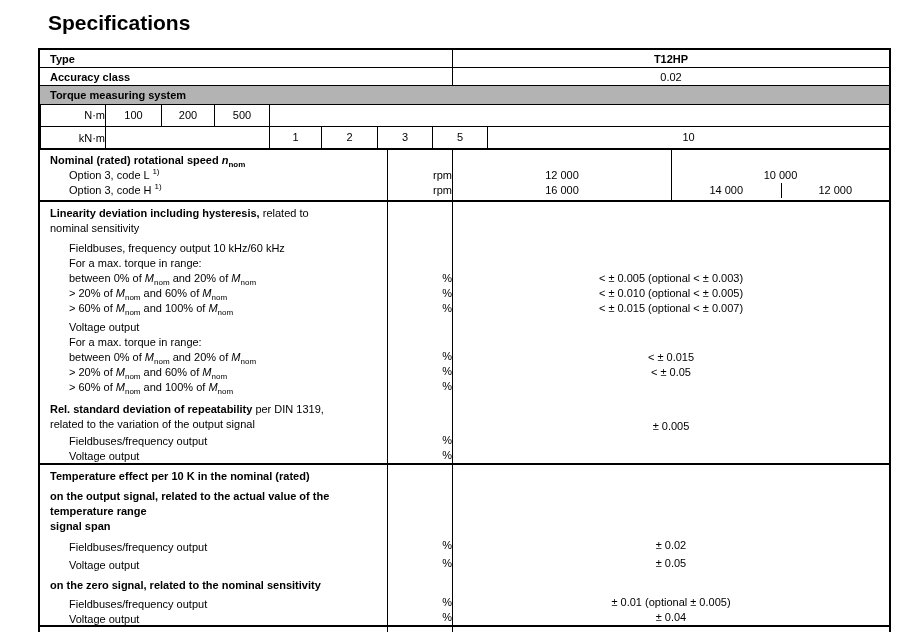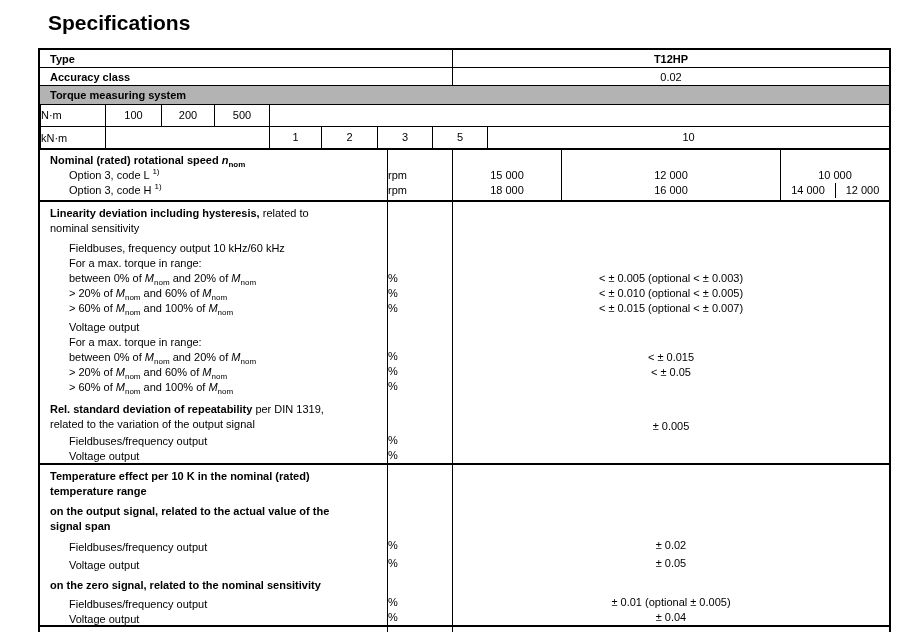--- a/index.html
+++ b/index.html
@@ -20,21 +20,21 @@
   .row{display:flex;box-sizing:border-box;border-bottom:1px solid #000;}
   .row.thick{border-bottom-width:2px;}
   .row.last{border-bottom:none;}
   .cell{box-sizing:border-box;}
   .lblwide{width:412px;display:flex;align-items:center;padding-left:10px;font-weight:bold;}
   .valwide{flex:1;border-left:1px solid #000;display:flex;align-items:center;justify-content:center;}
   .r-type,.r-acc{height:18px;}
   .r-gray{height:19px;background:#b3b3b3;font-weight:bold;align-items:center;padding-left:10px;border-bottom-width:1px;}
   
   .lbl{width:347px;padding-left:0;}
-  .unit{width:65px;border-left:1px solid #000;text-align:left;}
+  .unit{width:65px;border-left:1px solid #000;text-align:right;}
   .val{flex:1;border-left:1px solid #000;text-align:center;}
   .scol{display:flex;flex-direction:column;padding-top:3px;}
   .ln{height:15px;line-height:15px;white-space:nowrap;}
   .lbl .ln{padding-left:10px;text-align:left;}
   .lbl .ln.ind{padding-left:29px;}
   .b{font-weight:bold;}
   .i{font-style:italic;}
   sub{font-size:8px;}
   sup{font-size:8px;vertical-align:super;line-height:0;}
   
@@ -115,25 +115,20 @@
       <div class="ln"><span class="b">Nominal (rated) rotational speed </span><span class="b i">n</span><sub class="b">nom</sub></div>
       <div class="ln ind"><span>Option 3, code L </span><sup>1)</sup></div>
       <div class="ln ind"><span>Option 3, code H </span><sup>1)</sup></div>
     </div>
     <div class="cell unit scol">
       <div class="ln"></div>
       <div class="ln">rpm</div>
       <div class="ln">rpm</div>
     </div>
     <div class="cell val svals">
-      <div class="sg sg1">
-        <div class="ln"></div>
-        <div class="ln">15 000</div>
-        <div class="ln">18 000</div>
-      </div>
       <div class="sg sg2">
         <div class="ln"></div>
         <div class="ln">12 000</div>
         <div class="ln">16 000</div>
       </div>
       <div class="sg sg3">
         <div class="ln"></div>
         <div class="ln">10 000</div>
         <div class="ln split">
           <span class="half hl">14 000</span>
@@ -197,22 +192,22 @@
           <div class="ln"></div>
           <div class="ln" style="margin-top: 2px;">± 0.005</div>
         </div>
     </div>
   </div>
 
   <div class="row r-blockB thick">
     <div class="blockcols">
       <div class="cell lbl bcol col-l">
           <div class="ln"><span class="b">Temperature effect per 10 K in the nominal (rated)</span></div>
+          <div class="ln" style="margin-top: 5px;"><span class="b">on the output signal, related to the actual value of the</span></div>
           <div class="ln"><span class="b">temperature range</span></div>
-          <div class="ln" style="margin-top: 5px;"><span class="b">on the output signal, related to the actual value of the</span></div>
           <div class="ln"><span class="b">signal span</span></div>
           <div class="ln ind" style="margin-top: 6px;"><span>Fieldbuses/frequency output</span></div>
           <div class="ln ind" style="margin-top: 3px;"><span>Voltage output</span></div>
           <div class="ln" style="margin-top: 5px;"><span class="b">on the zero signal, related to the nominal sensitivity</span></div>
           <div class="ln ind" style="margin-top: 4px;"><span>Fieldbuses/frequency output</span></div>
           <div class="ln ind"><span>Voltage output</span></div>
         </div>
       <div class="cell unit bcol col-u">
           <div class="ln"></div>
           <div class="ln"></div>

